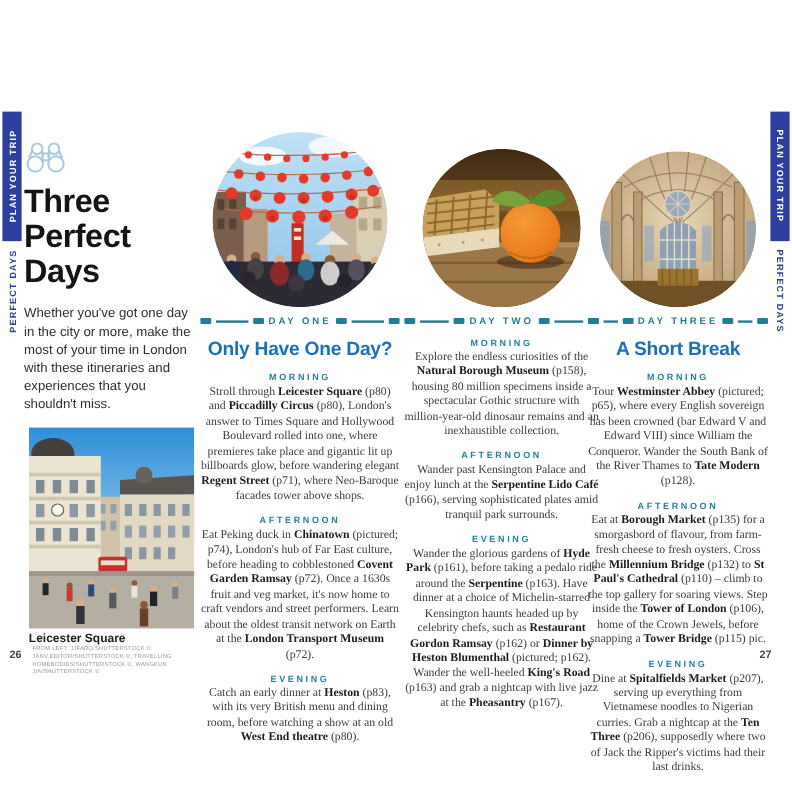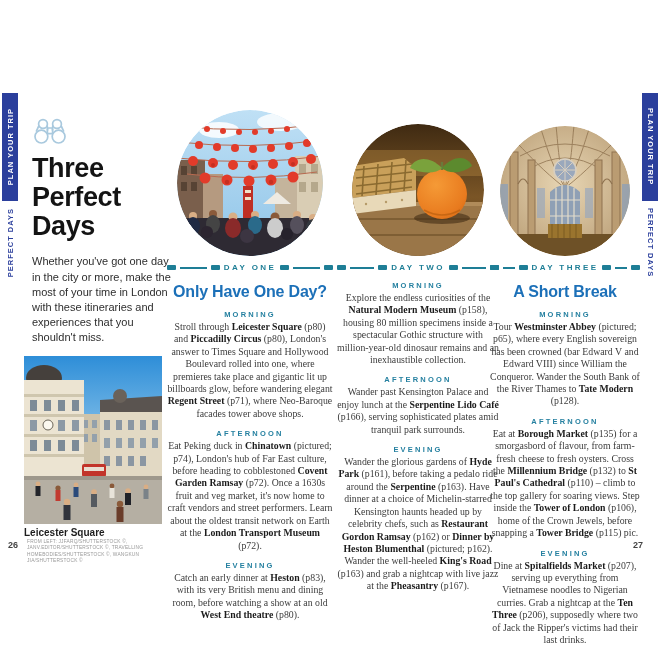--- a/index.html
+++ b/index.html
@@ -11,21 +11,21 @@
   .bar-right{left:642px;top:93px;width:16px;height:108px;background:#2b3f9c;}
   .vtext{font-size:7.5px;font-weight:bold;letter-spacing:1px;white-space:nowrap;
          writing-mode:vertical-rl;}
   .up{transform:rotate(180deg);}
   .bar-left .vtext,.bar-right .vtext{color:#ffffff;}
   .outer-label{position:absolute;display:flex;align-items:flex-start;justify-content:center;
                color:#2b3f9c;}
   .outer-left{left:2px;top:208px;width:16px;height:86px;}
   .outer-right{left:642px;top:208px;width:16px;height:86px;}
   
-  .intro{position:absolute;left:32px;top:116px;width:140px;}
+  .intro{position:absolute;left:20px;top:116px;width:140px;}
   .intro-icon{display:block;}
   .intro-title{margin:8px 0 0 0;font-size:27px;line-height:1.08;font-weight:bold;
                color:#141414;letter-spacing:-0.4px;}
   .intro-desc{margin:13px 0 0 0;font-size:11px;line-height:1.38;color:#2e2e2e;}
   .intro-photo{position:absolute;left:24px;top:356px;width:138px;height:168px;overflow:hidden;}
   .intro-caption{position:absolute;left:24px;top:527px;font-size:10px;font-weight:bold;color:#1e1e1e;}
   .intro-credits{position:absolute;left:27px;top:539px;width:138px;font-size:4.8px;
                  line-height:1.35;color:#999;letter-spacing:.2px;}
   .pagenum{position:absolute;top:540px;font-size:9px;font-weight:bold;color:#444;}
   .pn-left{left:8px;}
@@ -334,21 +334,21 @@
     <div class="kicker-row">
       <span class="kdash"></span>
         <span class="krule"></span>
         <span class="kdash"></span>
       <span class="kicker-label">DAY TWO</span>
       <span class="kdash"></span>
         <span class="krule"></span>
         <span class="kdash"></span>
     </div>
     <div class="section-label">MORNING</div>
-    <p class="section-text">Explore the endless curiosities of the <strong>Natural Modern Museum</strong> (p158), housing 80 million specimens inside a spectacular Gothic structure with million-year-old dinosaur remains and an inexhaustible collection.</p>
+    <p class="section-text">Explore the endless curiosities of the <strong>Natural Borough Museum</strong> (p158), housing 80 million specimens inside a spectacular Gothic structure with million-year-old dinosaur remains and an inexhaustible collection.</p>
     <div class="section-label">AFTERNOON</div>
     <p class="section-text">Wander past Kensington Palace and enjoy lunch at the <strong>Serpentine Lido Café</strong> (p166), serving sophisticated plates amid tranquil park surrounds.</p>
     <div class="section-label">EVENING</div>
     <p class="section-text">Wander the glorious gardens of <strong>Hyde Park</strong> (p161), before taking a pedalo ride around the <strong>Serpentine</strong> (p163). Have dinner at a choice of Michelin-starred Kensington haunts headed up by celebrity chefs, such as <strong>Restaurant Gordon Ramsay</strong> (p162) or <strong>Dinner by Heston Blumenthal</strong> (pictured; p162). Wander the well-heeled <strong>King's Road</strong> (p163) and grab a nightcap with live jazz at the <strong>Pheasantry</strong> (p167).</p>
   </div>
 
   <div class="day day3">
     <div class="photo-wrap">
       <span class="circle" style="width:130px;height:130px">
         <svg width="130" height="130" viewBox="0 0 130 130">

